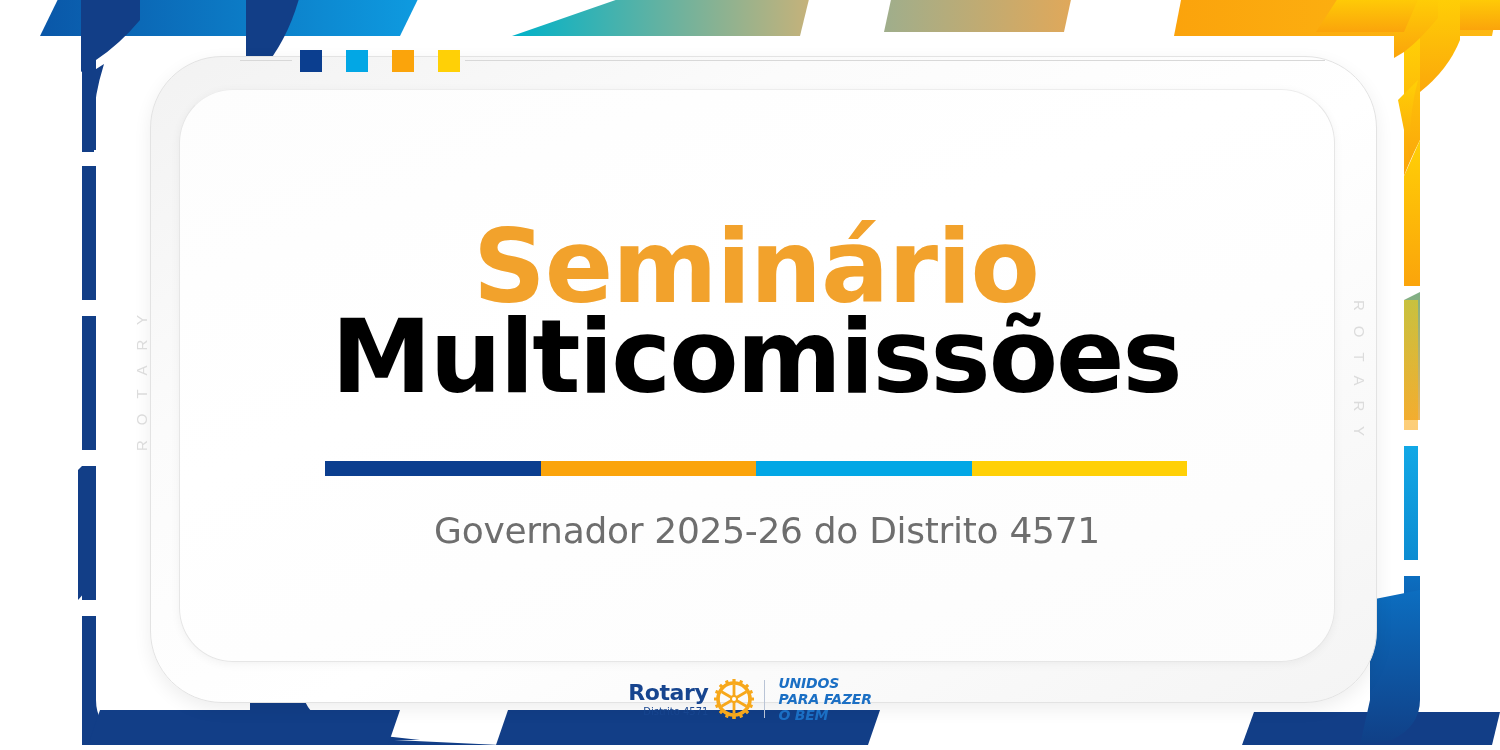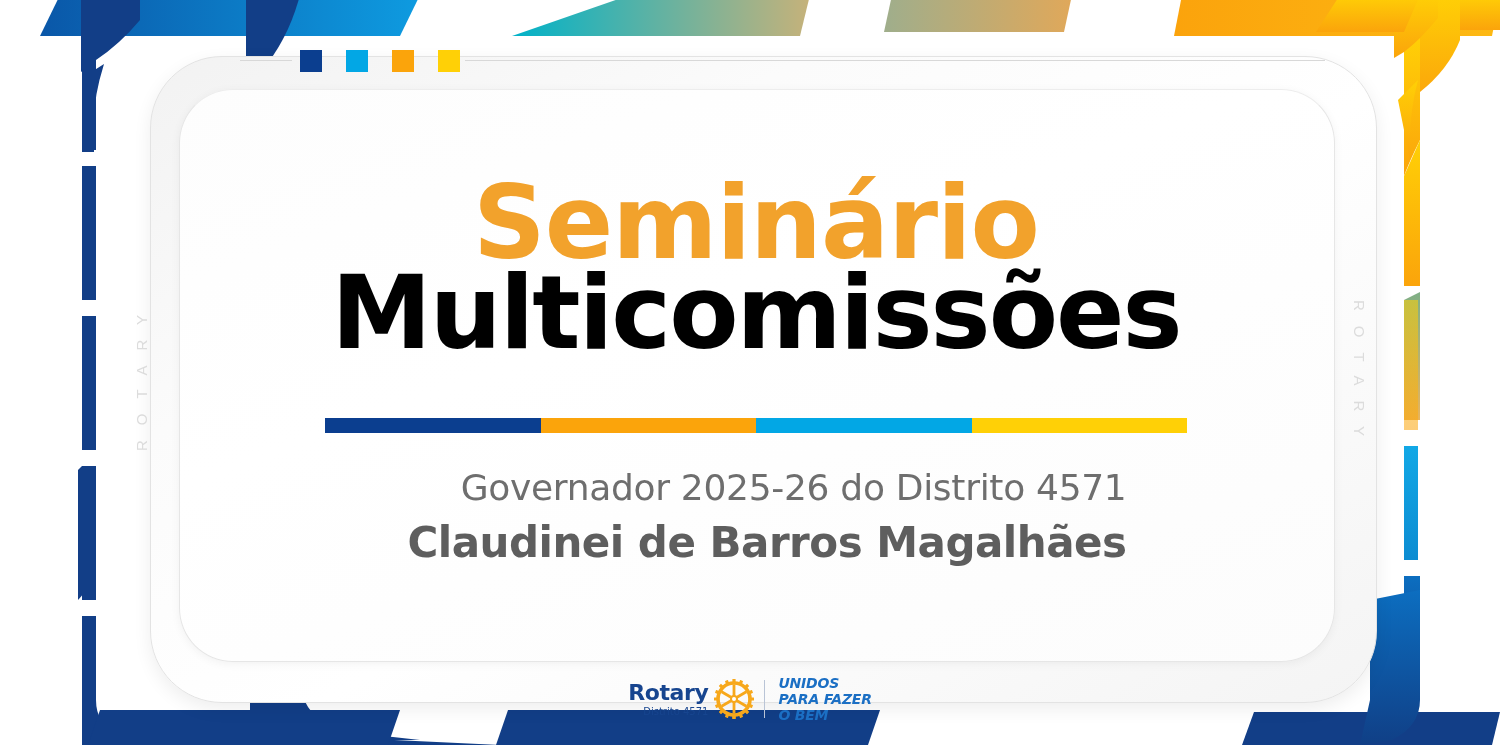--- a/index.html
+++ b/index.html
@@ -101,21 +101,21 @@
   }
   .side-rotary.left  { left: 122px; }
   .side-rotary.left span  { transform: rotate(-90deg); }
   .side-rotary.right { left: 1340px; }
   .side-rotary.right span { transform: rotate(90deg); }
 
   
   .content {
     position: absolute;
     left: 179px;
-    top: 86px;
+    top: 100px;
     width: 1154px;
     height: 571px;
     display: flex;
     flex-direction: column;
     align-items: center;
     justify-content: center;
     z-index: 7;
   }
 
   .title-block {
@@ -347,21 +347,20 @@
 
     <div class="color-rule">
       <span class="seg" style="background:#0B3E8F"></span>
       <span class="seg" style="background:#FBA40B"></span>
       <span class="seg" style="background:#02A7E5"></span>
       <span class="seg" style="background:#FFD006"></span>
     </div>
 
     <div class="subtitle-block">
       <span class="sub-role">Governador 2025-26 do Distrito 4571</span>
-      <span class="sub-name">Claudinei de Barros Magalhães</span>
     </div>
 
   </div>
 
   <div class="footer-logo">
 
     <div class="rotary-word">
       <span class="rw-main">Rotary</span>
       <span class="rw-sub">Distrito 4571</span>
     </div>

